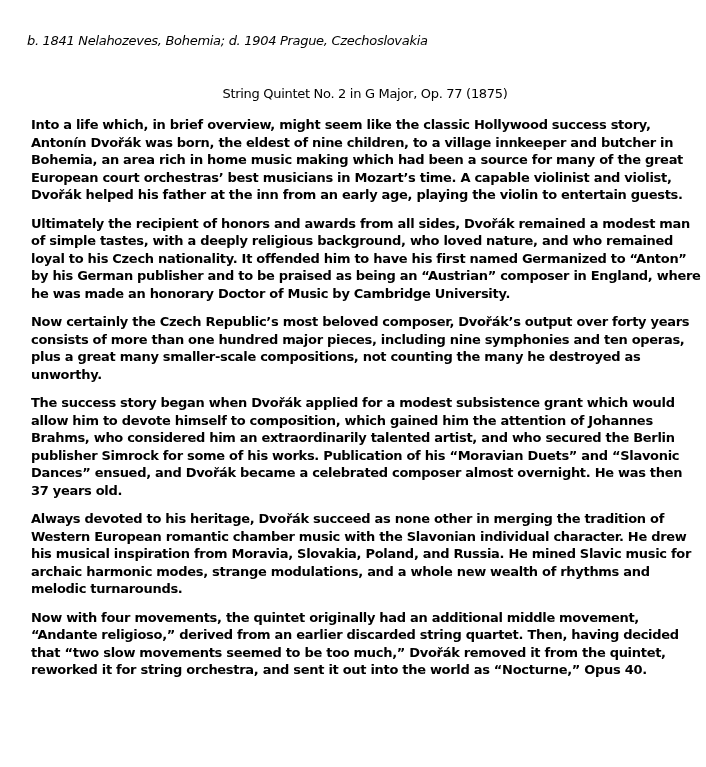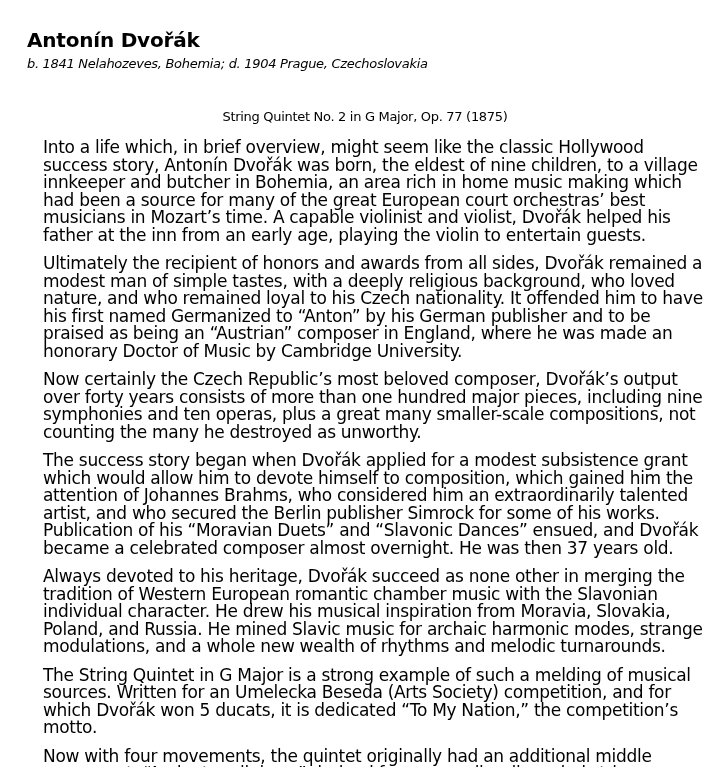--- a/index.html
+++ b/index.html
@@ -34,34 +34,33 @@
     letter-spacing: -0.3px;
   }
   .work-title {
     font-size: 13px;
     line-height: 17.5px;
     margin: 35px 0 14px 0;
     letter-spacing: -0.3px;
     text-align: center;
   }
   .body-para {
-    font-size: 17px;
+    font-size: 13px;
     line-height: 17.5px;
-    margin: 0 0 11px 16px;
+    margin: 0 0 11px 4px;
     max-width: 676px;
     letter-spacing: -0.3px;
+    font-weight: bold;
   }
 </style>
 </head>
 <body>
 
 <div class="page">
-  <h1 class="composer-name">Antonín Dvořák</h1>
   <p class="life-dates">b. 1841 Nelahozeves, Bohemia; d. 1904 Prague, Czechoslovakia</p>
   <p class="work-title">String Quintet No. 2 in G Major, Op. 77 (1875)</p>
   <p class="body-para">Into a life which, in brief overview, might seem like the classic Hollywood success story, Antonín Dvořák was born, the eldest of nine children, to a village innkeeper and butcher in Bohemia, an area rich in home music making which had been a source for many of the great European court orchestras’ best musicians in Mozart’s time. A capable violinist and violist, Dvořák helped his father at the inn from an early age, playing the violin to entertain guests.</p>
   <p class="body-para">Ultimately the recipient of honors and awards from all sides, Dvořák remained a modest man of simple tastes, with a deeply religious background, who loved nature, and who remained loyal to his Czech nationality. It offended him to have his first named Germanized to “Anton” by his German publisher and to be praised as being an “Austrian” composer in England, where he was made an honorary Doctor of Music by Cambridge University.</p>
   <p class="body-para">Now certainly the Czech Republic’s most beloved composer, Dvořák’s output over forty years consists of more than one hundred major pieces, including nine symphonies and ten operas, plus a great many smaller-scale compositions, not counting the many he destroyed as unworthy.</p>
   <p class="body-para">The success story began when Dvořák applied for a modest subsistence grant which would allow him to devote himself to composition, which gained him the attention of Johannes Brahms, who considered him an extraordinarily talented artist, and who secured the Berlin publisher Simrock for some of his works. Publication of his “Moravian Duets” and “Slavonic Dances” ensued, and Dvořák became a celebrated composer almost overnight. He was then 37 years old.</p>
   <p class="body-para">Always devoted to his heritage, Dvořák succeed as none other in merging the tradition of Western European romantic chamber music with the Slavonian individual character. He drew his musical inspiration from Moravia, Slovakia, Poland, and Russia. He mined Slavic music for archaic harmonic modes, strange modulations, and a whole new wealth of rhythms and melodic turnarounds.</p>
-  <p class="body-para">The String Quintet in G Major is a strong example of such a melding of musical sources. Written for an Umelecka Beseda (Arts Society) competition, and for which Dvořák won 5 ducats, it is dedicated “To My Nation,” the competition’s motto.</p>
   <p class="body-para">Now with four movements, the quintet originally had an additional middle movement, “Andante religioso,” derived from an earlier discarded string quartet. Then, having decided that “two slow movements seemed to be too much,” Dvořák removed it from the quintet, reworked it for string orchestra, and sent it out into the world as “Nocturne,” Opus 40.</p>
 </div>
 
 </body></html>

